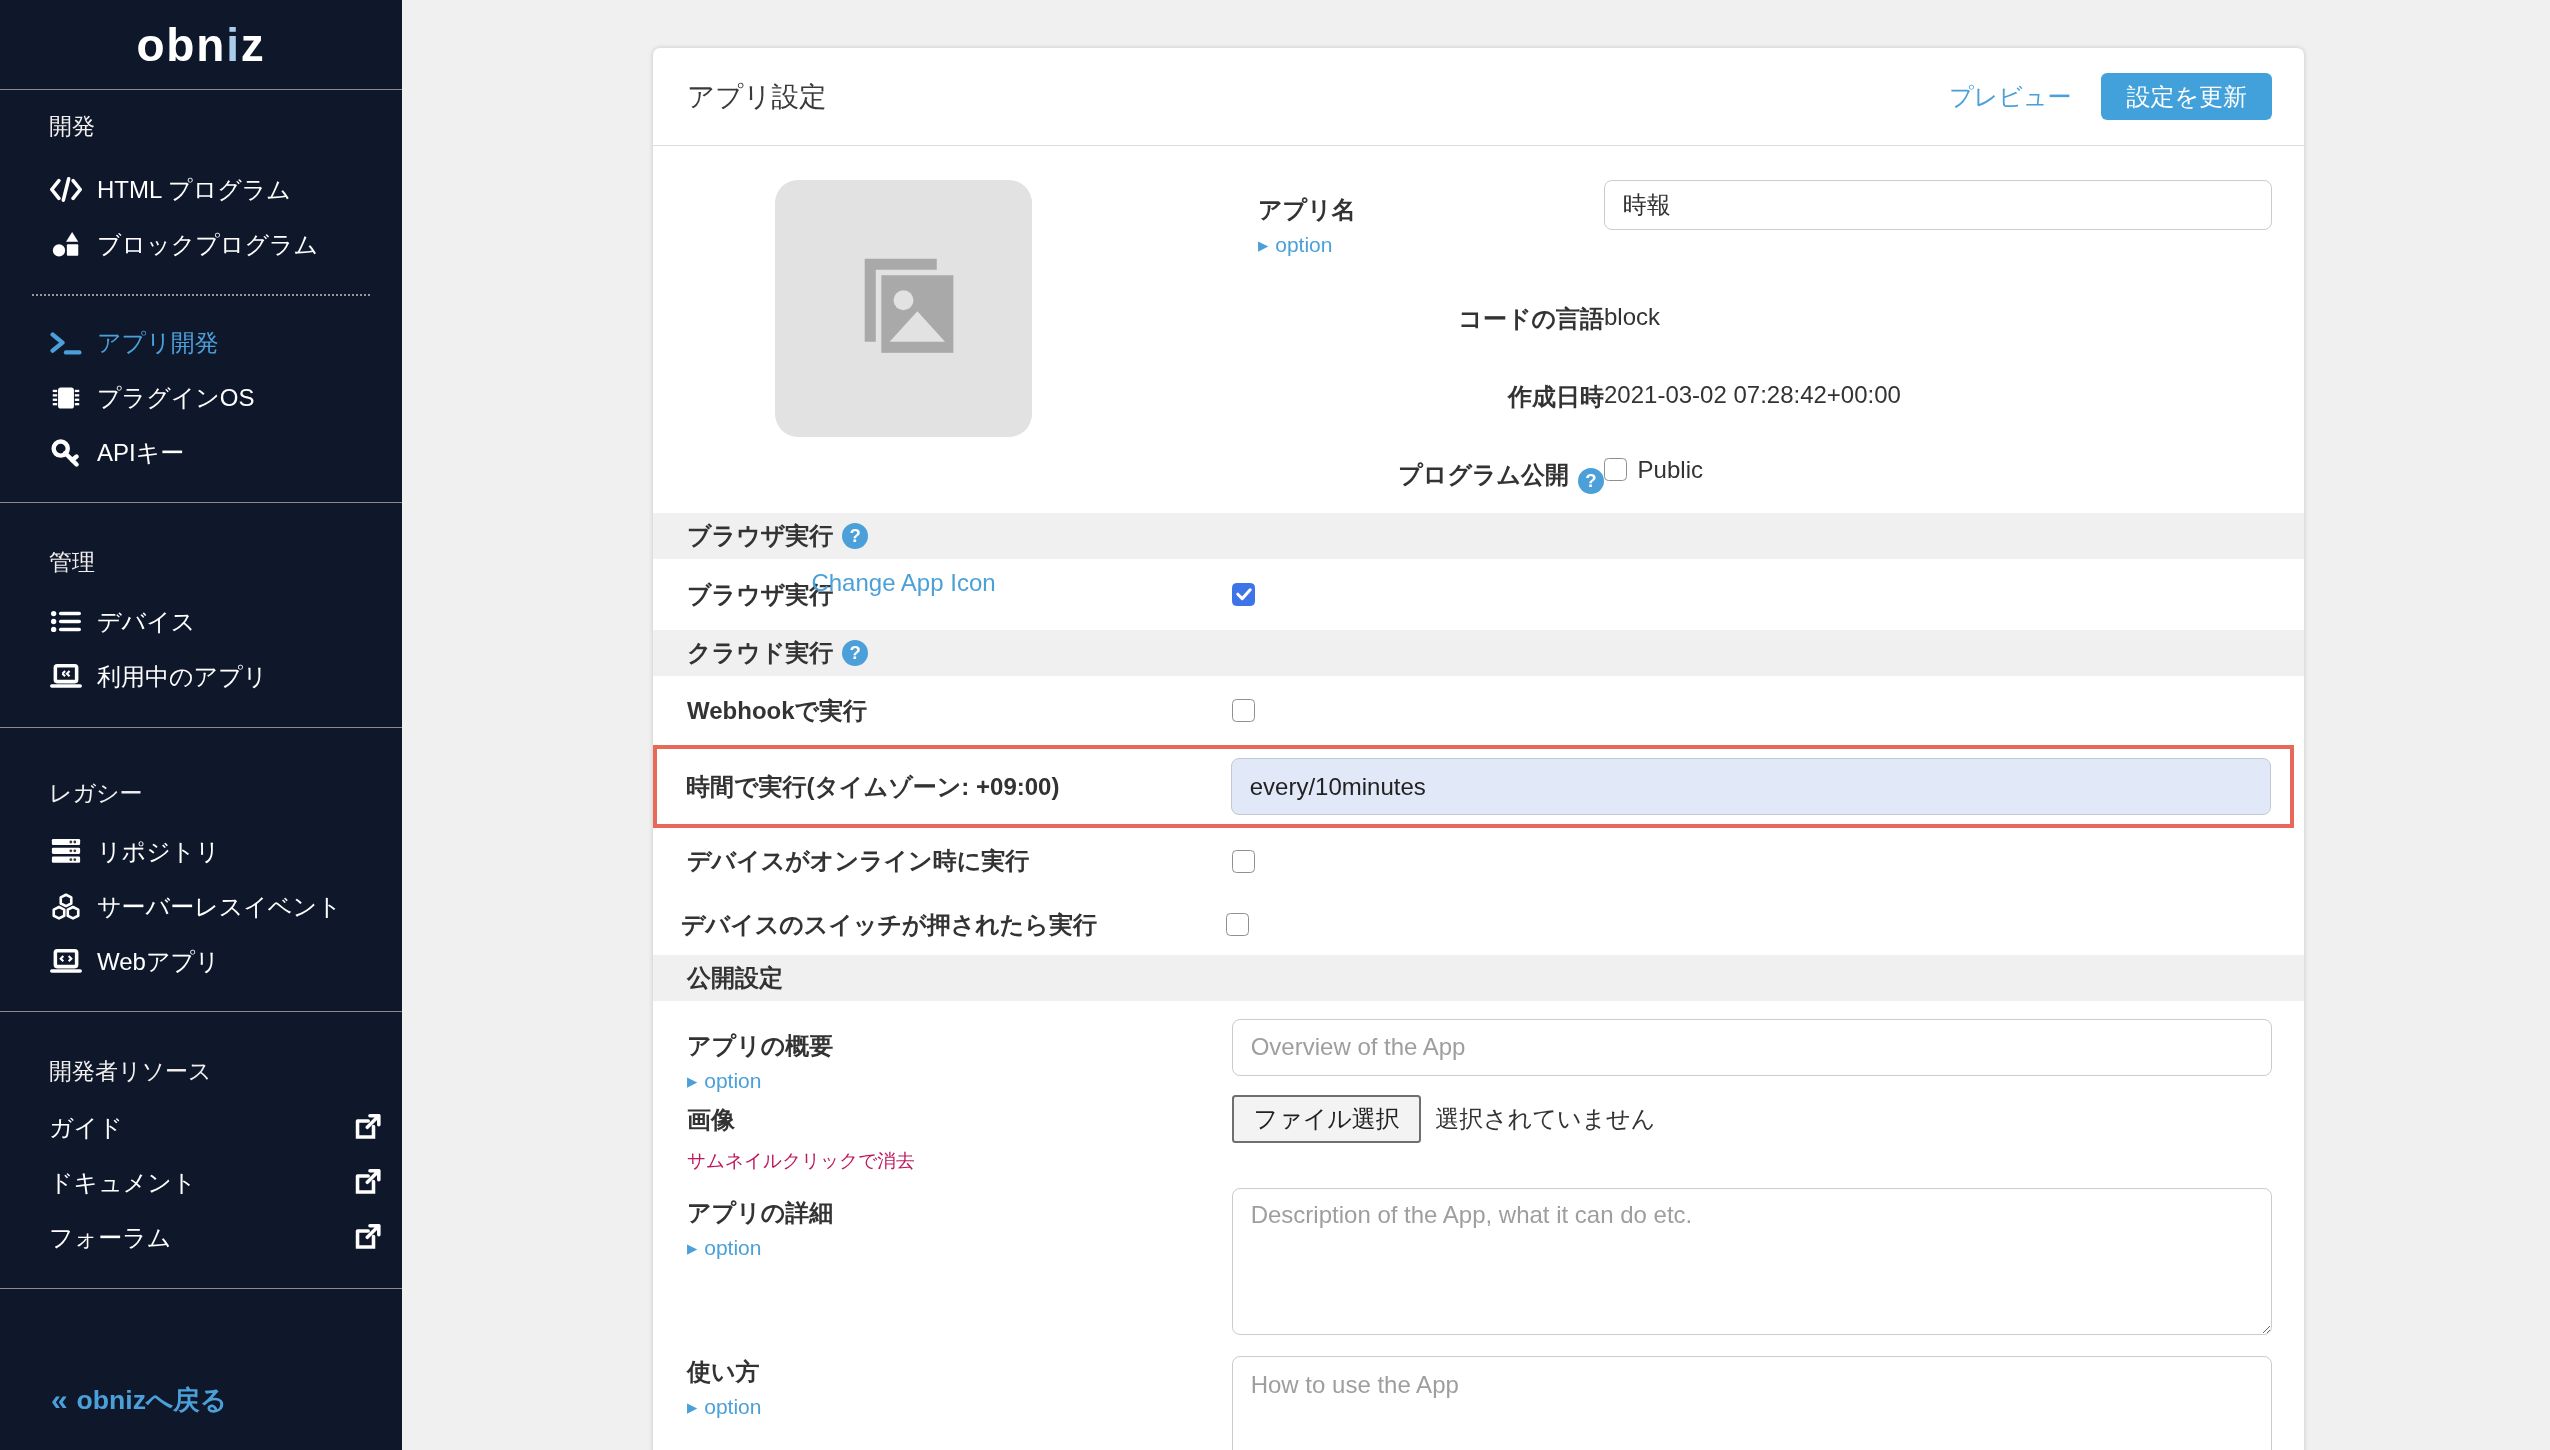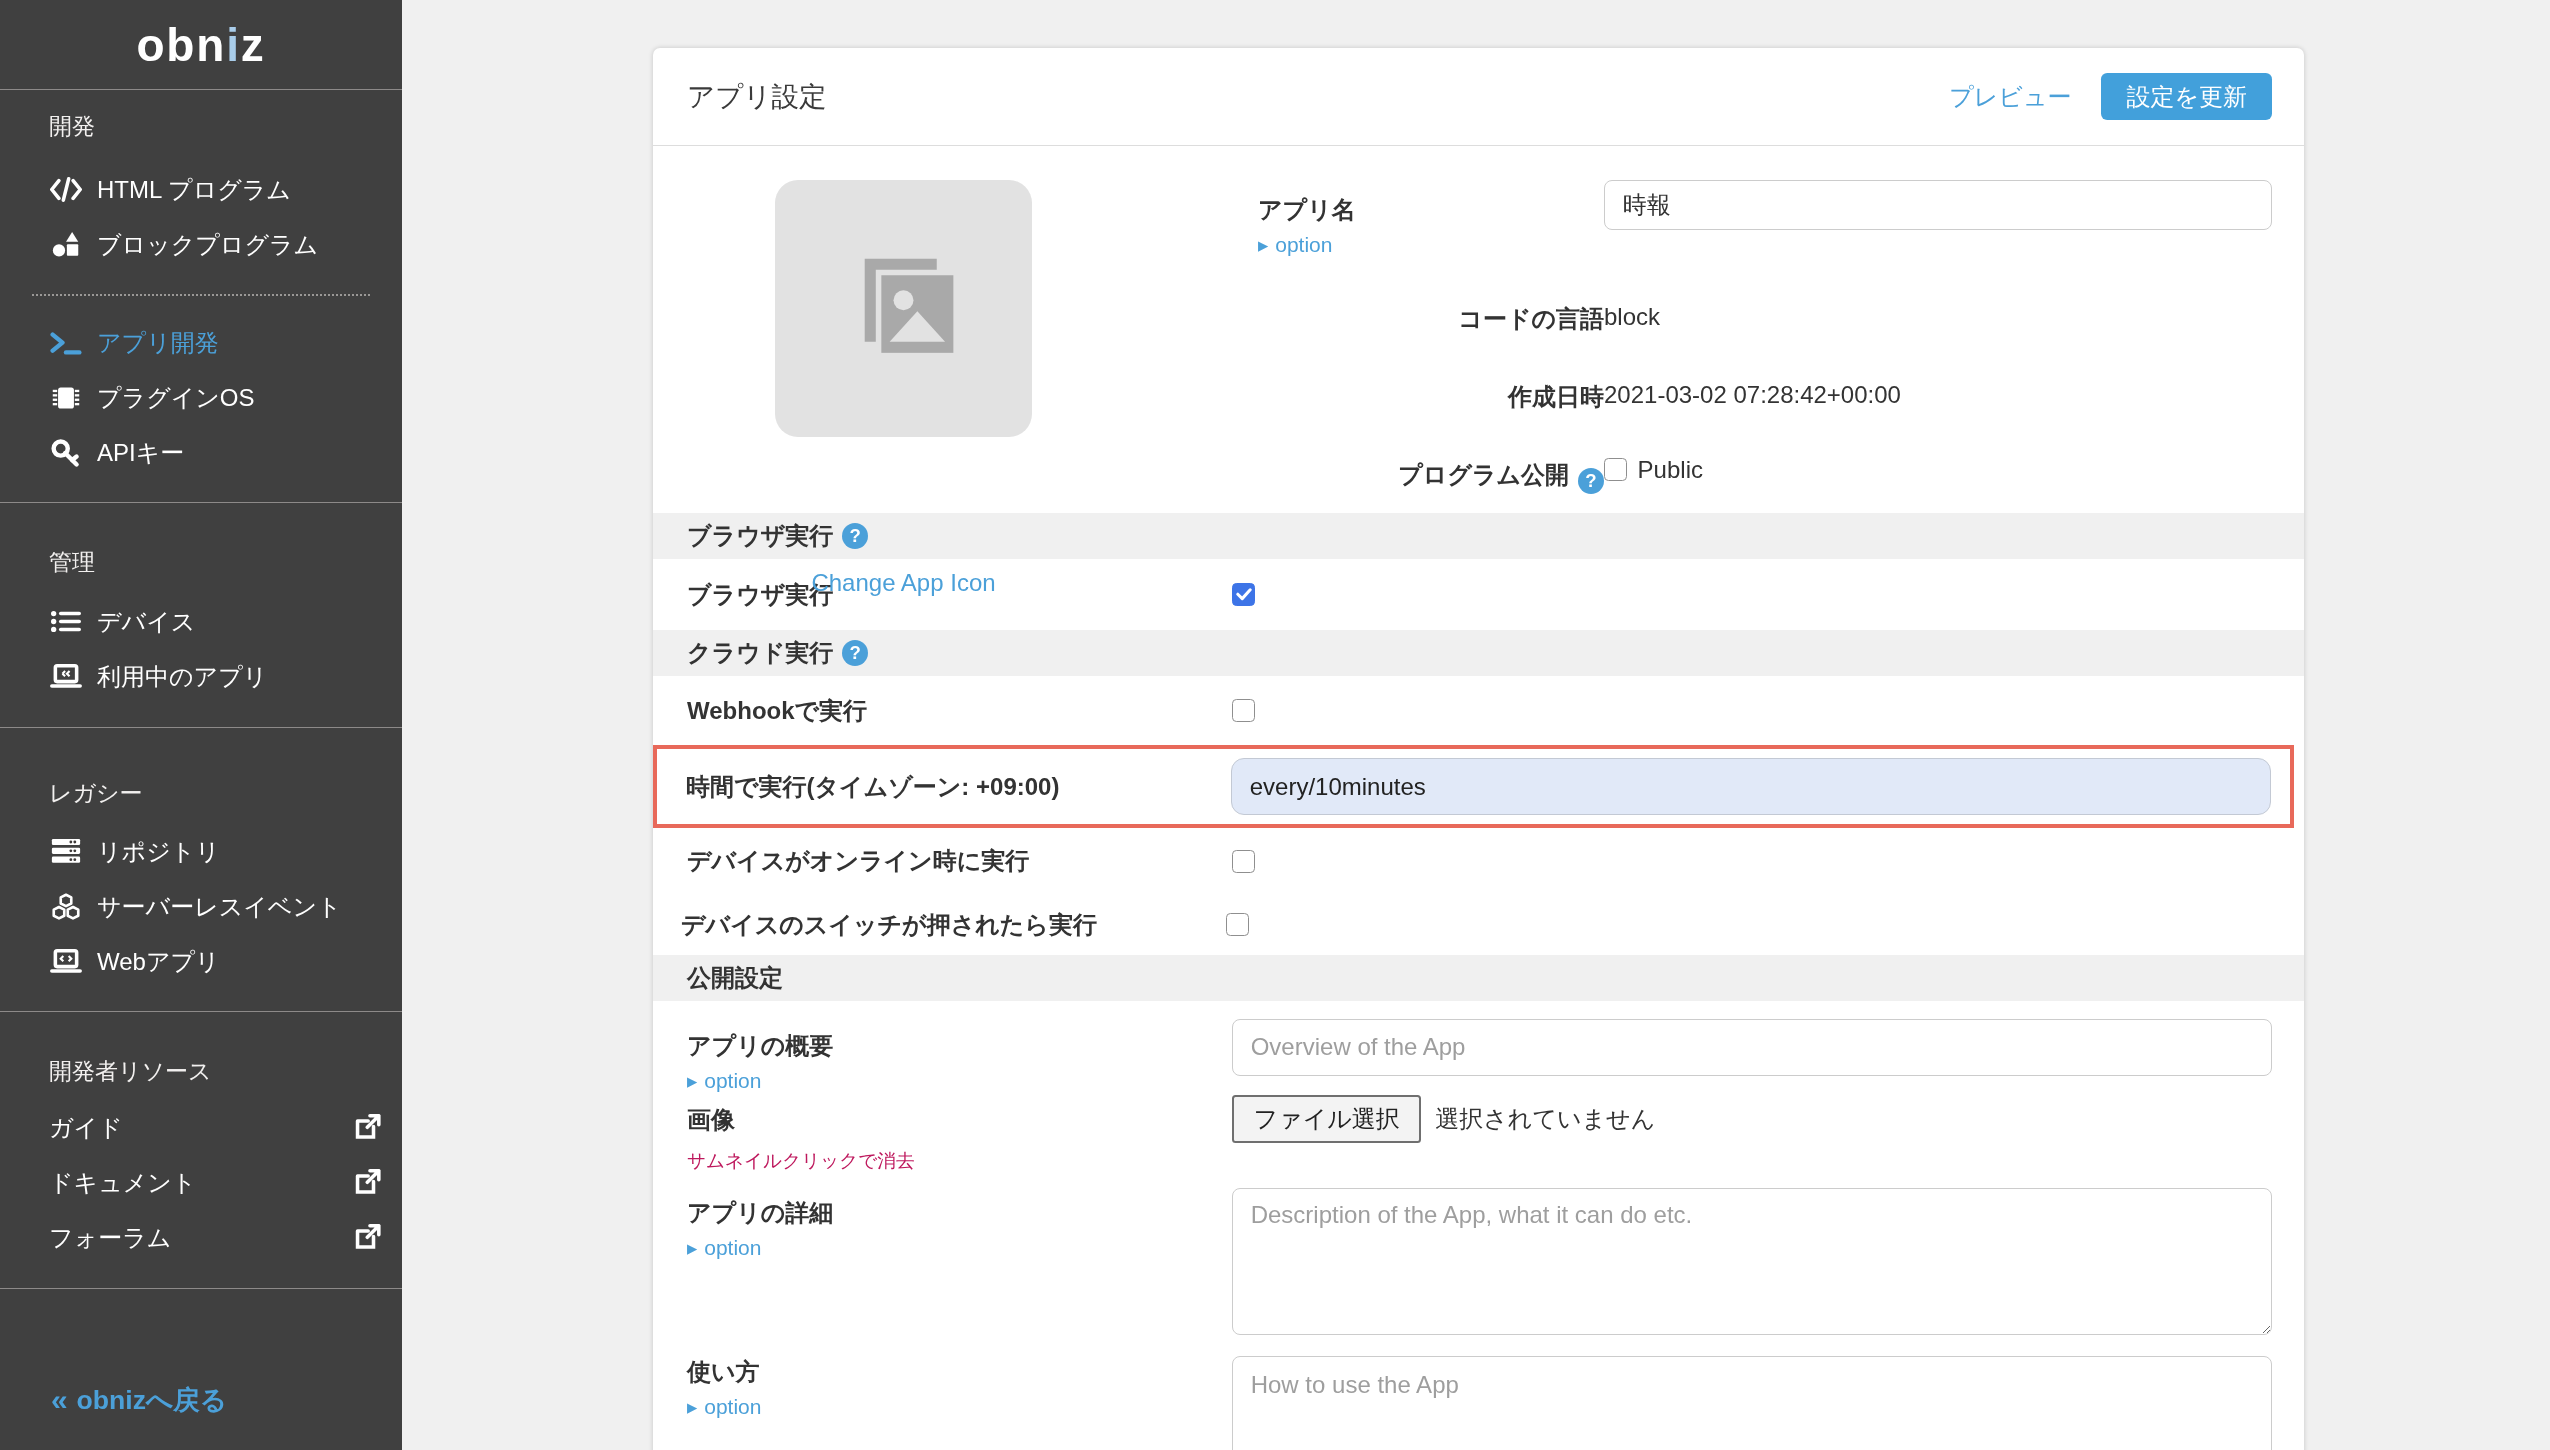--- a/index.html
+++ b/index.html
@@ -5,21 +5,21 @@
   * { box-sizing: border-box; margin: 0; padding: 0; }
   html,body { width:2550px; height:1450px; overflow:hidden; }
   body {
     font-family: "Liberation Sans", "DejaVu Sans", sans-serif;
     background:#f0f0f0; color:#333; position:relative;
   }
 
   
   .sidebar {
     position:absolute; left:0; top:0; width:402px; height:1450px;
-    background:#404040; color:#fff;
+    background:#0f172a; color:#fff;
   }
   .logo {
     height:90px; display:flex; align-items:center; justify-content:center;
     border-bottom:1.8px solid #8d8a89;
     font-size:46px; font-weight:bold; letter-spacing:1.8px; color:#fff;
   }
   .logo .i { color:#a9cdea; }
   .nav-header {
     margin-left:49px; height:30px; line-height:30px;
     font-size:23px; color:#f2f0ef; font-weight:400;
@@ -112,21 +112,21 @@
   .row-online  { height:66px; }
   .row-switch  { height:61px;padding-left:28px; }
 
   .highlight-row {
     height:83px; border:4.4px solid #e8695a; display:flex; align-items:center;
     padding-left:29px; margin:0 9.7px 0 0; width:1641px;
   }
   .highlight-row .f-label { width:545px; font-size:24px; font-weight:bold; }
   .schedule-input {
     width:1040px; height:57px; background:#e1e9f8; border:1.8px solid #c3c9d4;
-    border-radius:13px; font-size:24px; padding:0 17.7px; color:#222; font-family:inherit;
+    border-radius:8px; font-size:24px; padding:0 17.7px; color:#222; font-family:inherit;
   }
 
   
   .p-row { display:flex; align-items:flex-start; padding-left:34px; }
   .p-label-col { width:545px; }
   .p-label { font-size:24px; font-weight:bold; color:#333; }
   .p-note { font-size:18.6px; color:#be185d; margin-top:12.4px; }
   .row-overview { height:87px; padding-top:17.7px; }
   .row-overview .p-label-col { padding-top:11.5px; }
   .wide-input {

